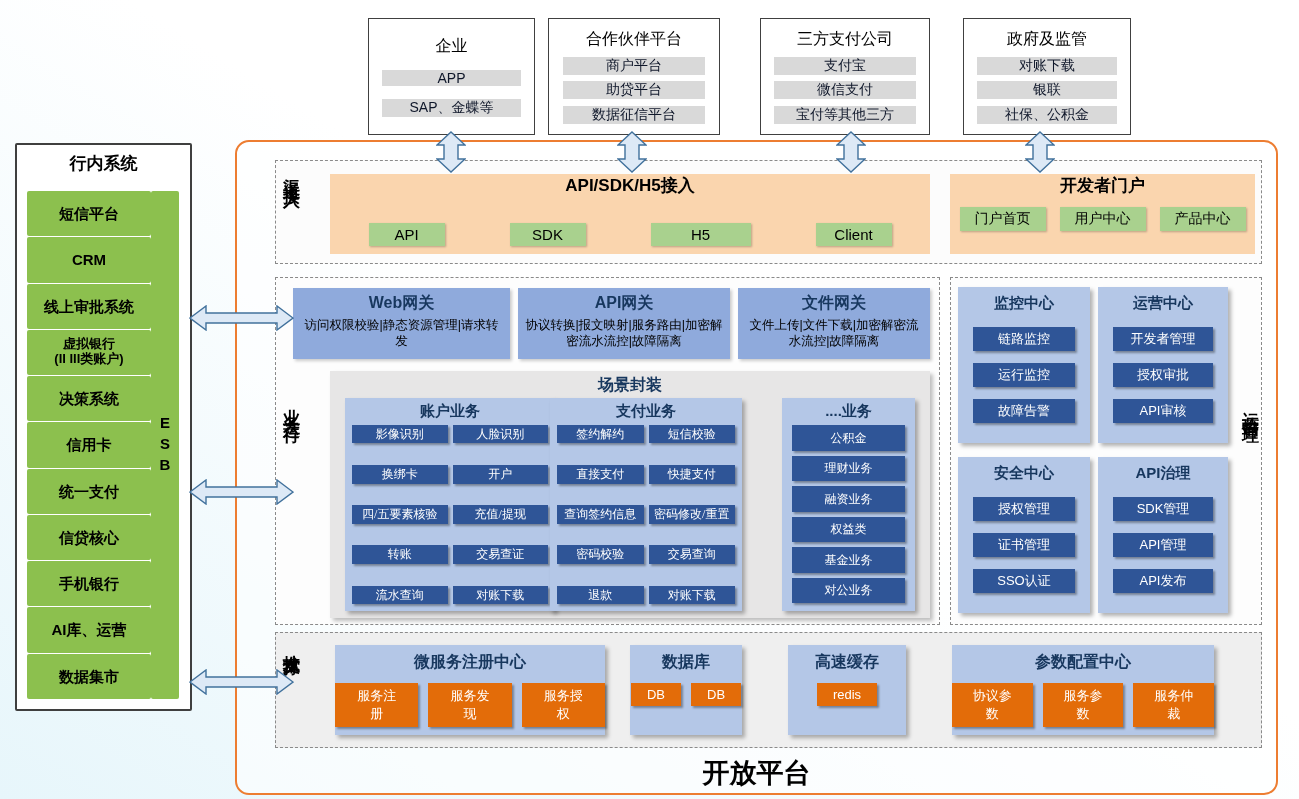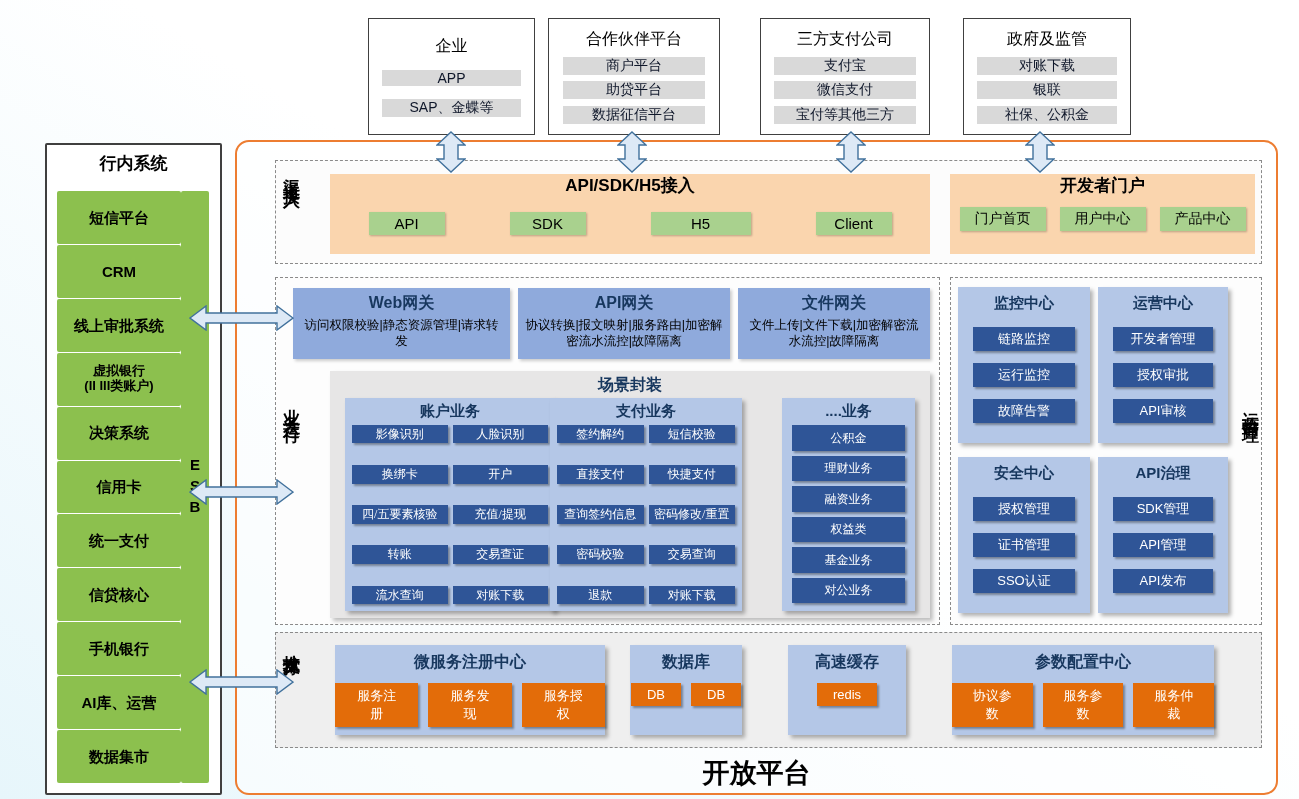--- a/index.html
+++ b/index.html
@@ -12,21 +12,21 @@
     display:flex;flex-direction:column;align-items:center;justify-content:space-evenly;padding:4px 0;}
   .tbox-title{font-size:16px;font-weight:normal;color:#000;}
   .tbox-item{background:#D9D9D9;width:84%;text-align:center;font-size:14px;padding:0 0;color:#0f172a;}
 
   
   .varrow{position:absolute;top:131px;width:30px;height:42px;z-index:6;}
   .harrow{position:absolute;left:189px;width:105px;height:26px;z-index:6;}
   .varrow polygon,.harrow polygon{fill:#dde9f6;stroke:#41719c;stroke-width:1.4;}
 
   
-  .sidebar{position:absolute;left:15px;top:143px;width:177px;height:652px;background:#fff;border:2px solid #3f3f3f;border-radius:2px;margin-left:30px;}
+  .sidebar{position:absolute;left:15px;top:143px;width:177px;height:568px;background:#fff;border:2px solid #3f3f3f;border-radius:2px;}
   .sidebar-title{text-align:center;font-weight:bold;font-size:17px;margin-top:7px;}
   .side-items{position:absolute;left:10px;top:46px;bottom:10px;width:124px;display:flex;flex-direction:column;gap:1px;}
   .side-item{flex:1;background:#8CC04E;display:flex;align-items:center;justify-content:center;
     text-align:center;font-weight:bold;font-size:15px;line-height:1.15;border-radius:2px;}
   .side-item.small{font-size:13px;}
   .pre{white-space:pre-line;}
   .esb-bar{position:absolute;right:11px;top:46px;bottom:10px;width:28px;background:#8CC04E;
     display:flex;align-items:center;justify-content:center;border-radius:2px;}
   .vtext{writing-mode:vertical-rl;text-orientation:upright;font-weight:bold;color:#000;}
   .esb-bar .vtext{font-size:15px;letter-spacing:4px;}
@@ -41,21 +41,21 @@
   #sec-tech{left:275px;top:632px;width:987px;height:116px;background:#efefef;}
   .sec-label{position:absolute;font-weight:bold;font-size:17px;letter-spacing:4px;z-index:3;}
   #lbl-channel{left:280px;top:165px;}
   #lbl-business{left:280px;top:395px;letter-spacing:6px;}
   #lbl-tech{left:280px;top:641px;letter-spacing:1px;}
   #lbl-ops{left:1239px;top:398px;letter-spacing:5px;}
 
   
   .obox{position:absolute;top:174px;height:80px;background:#FAD5AE;display:flex;flex-direction:column;align-items:center;}
   .obox-title{font-weight:bold;font-size:17px;}
-  .obox-btns{display:flex;gap:65px;margin-top:15px;}
+  .obox-btns{display:flex;gap:65px;margin-top:26px;}
   .obox-btns.portal{gap:14px;margin-top:10px;}
   .gbtn{background:#A9D18E;text-align:center;font-size:15px;padding:3px 4px;min-width:76px;box-shadow:1px 1px 2px rgba(0,0,0,.25);}
   .portal .gbtn{font-size:14px;min-width:86px;}
 
   
   .gateway{position:absolute;top:288px;height:71px;background:#8FAADC;padding-top:5px;text-align:center;box-shadow:2px 2px 3px rgba(0,0,0,.2);}
   .gw-title{font-weight:bold;font-size:16px;color:#17375E;}
   .gw-desc{font-size:12.5px;color:#000;padding:3px 6px 0;line-height:1.3;}
 
   

